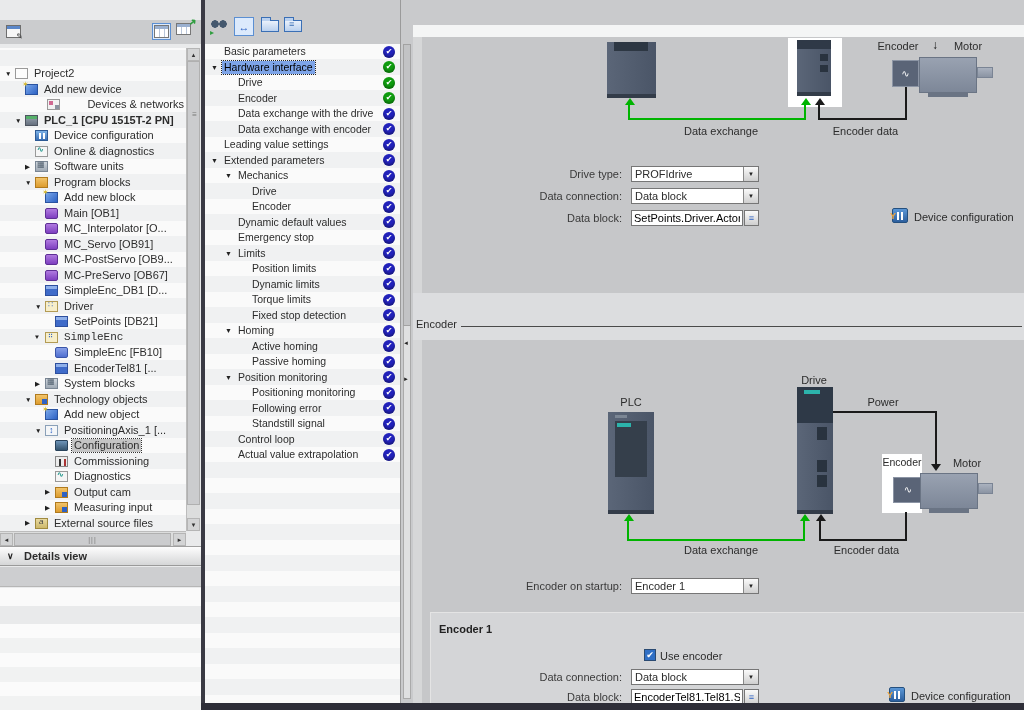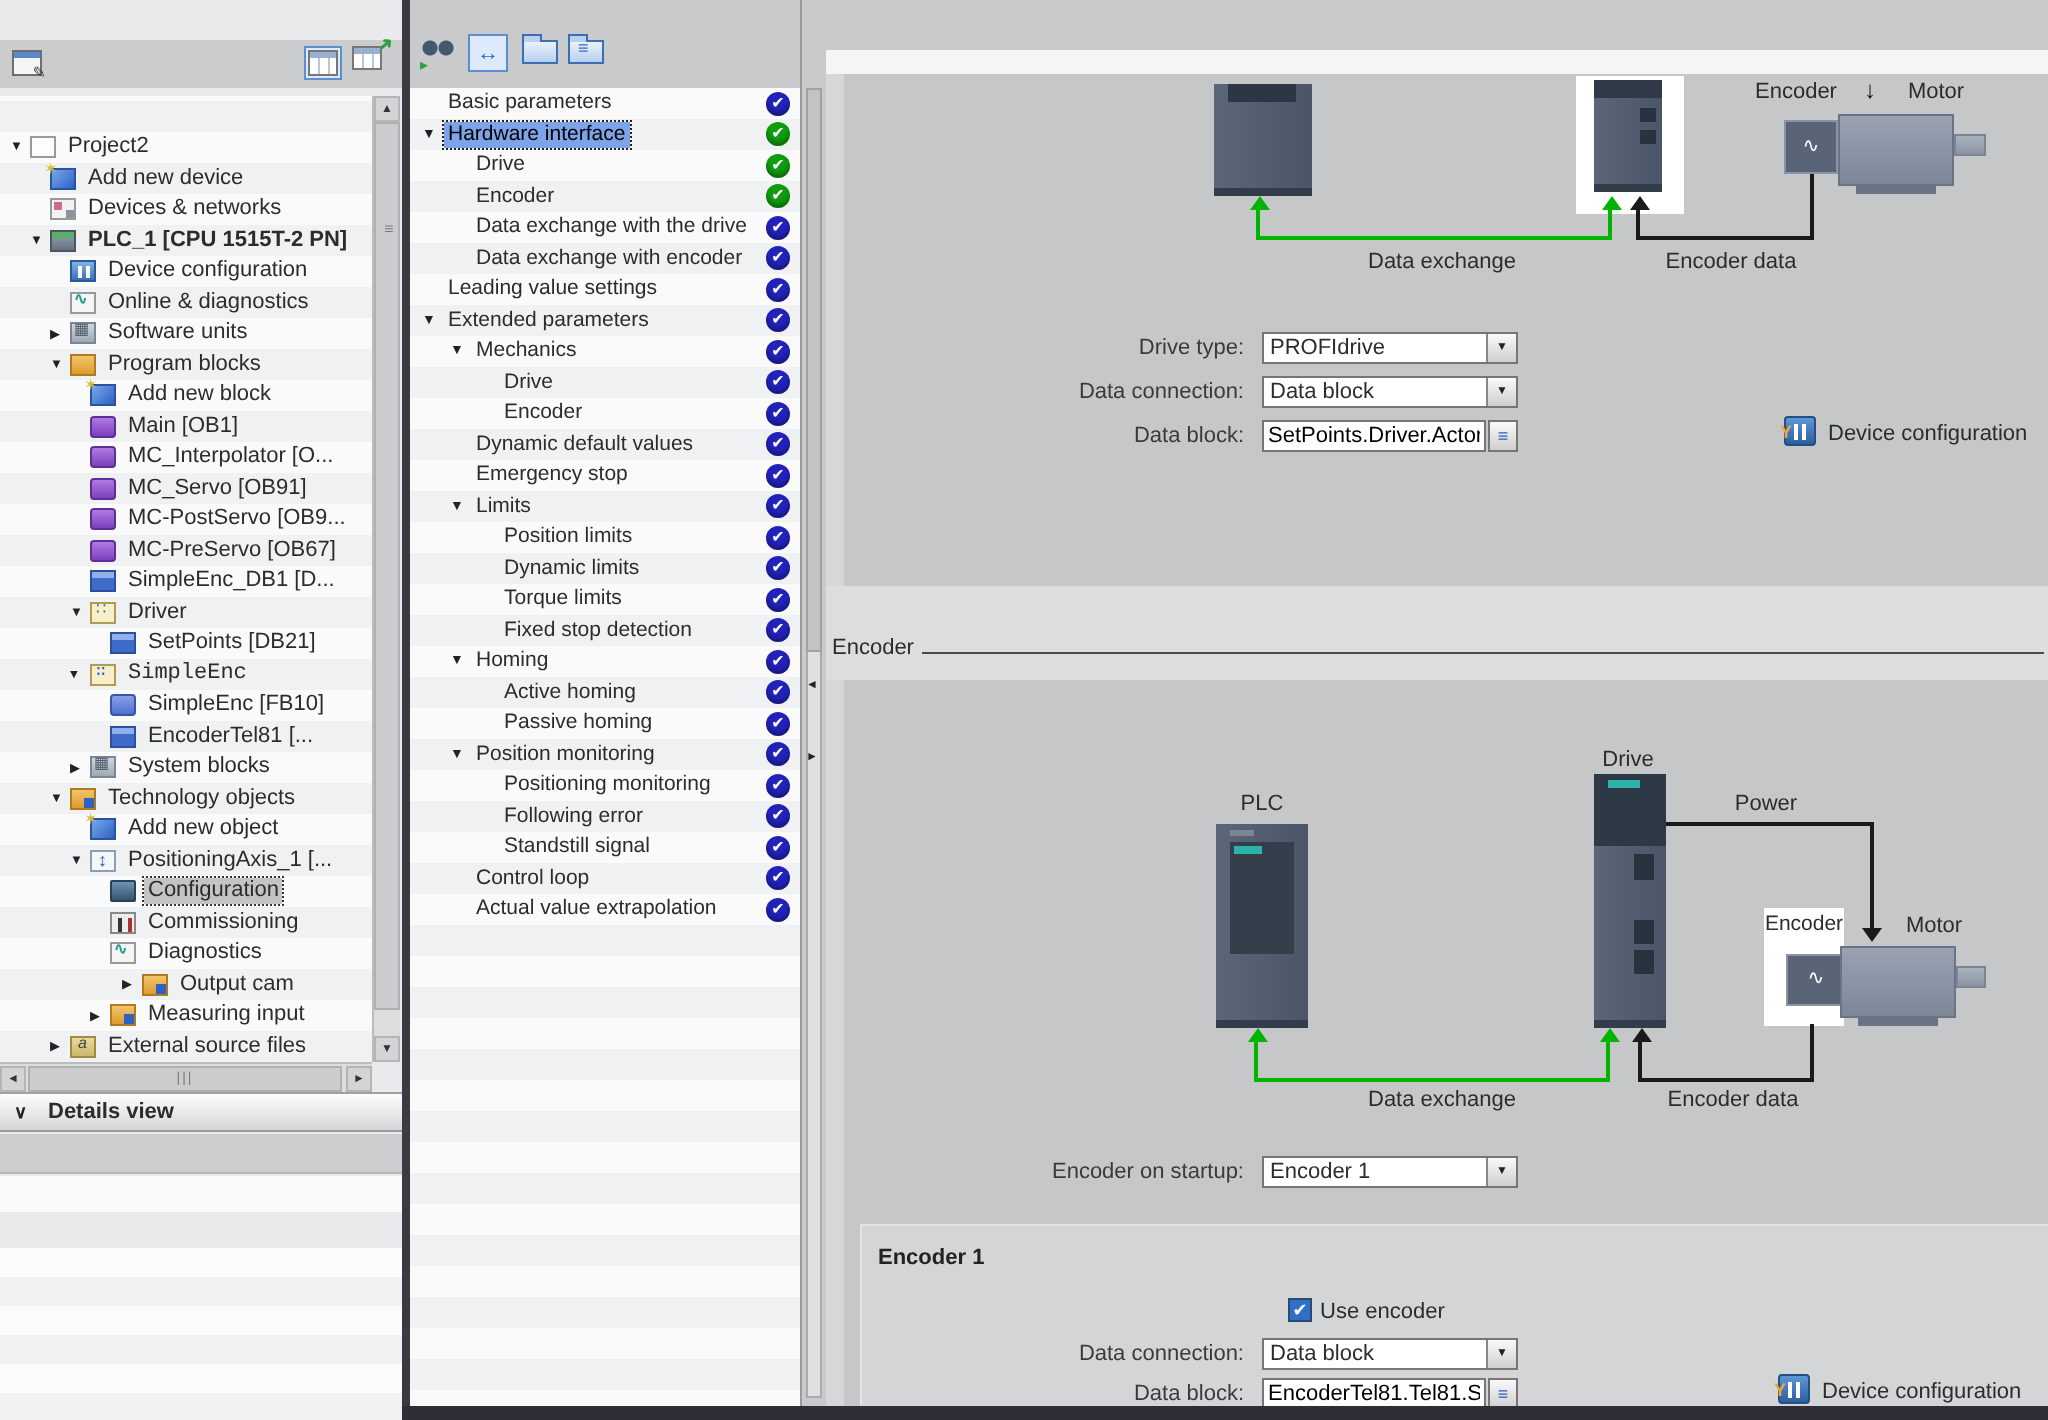--- a/index.html
+++ b/index.html
@@ -175,21 +175,21 @@
           <span class="tree-icon icon-project"></span>
           <span class="label">Project2</span>
         </div>
 
         <div class="ptree-row" style="padding-left: 14px;">
           <span class="caret"></span>
           <span class="tree-icon icon-add"></span>
           <span class="label">Add new device</span>
         </div>
 
-        <div class="ptree-row" style="padding-left: 14px;">
+        <div class="ptree-row" style="padding-left: 14px; justify-content: space-between;">
           <span class="caret"></span>
           <span class="tree-icon icon-network"></span>
           <span class="label">Devices &amp; networks</span>
         </div>
 
         <div class="ptree-row bold" style="padding-left: 14px;">
           <span class="caret">▼</span>
           <span class="tree-icon icon-plc"></span>
           <span class="label">PLC_1 [CPU 1515T-2 PN]</span>
         </div>
@@ -325,21 +325,21 @@
           <span class="tree-icon icon-commissioning"></span>
           <span class="label">Commissioning</span>
         </div>
 
         <div class="ptree-row" style="padding-left: 44px;">
           <span class="caret"></span>
           <span class="tree-icon icon-diagnostics"></span>
           <span class="label">Diagnostics</span>
         </div>
 
-        <div class="ptree-row" style="padding-left: 60px; align-items: center;">
+        <div class="ptree-row" style="padding-left: 44px; align-items: center;">
           <span class="caret">▶</span>
           <span class="tree-icon icon-folder-tech"></span>
           <span class="label">Output cam</span>
         </div>
 
         <div class="ptree-row" style="padding-left: 44px;">
           <span class="caret">▶</span>
           <span class="tree-icon icon-folder-tech"></span>
           <span class="label">Measuring input</span>
         </div>

